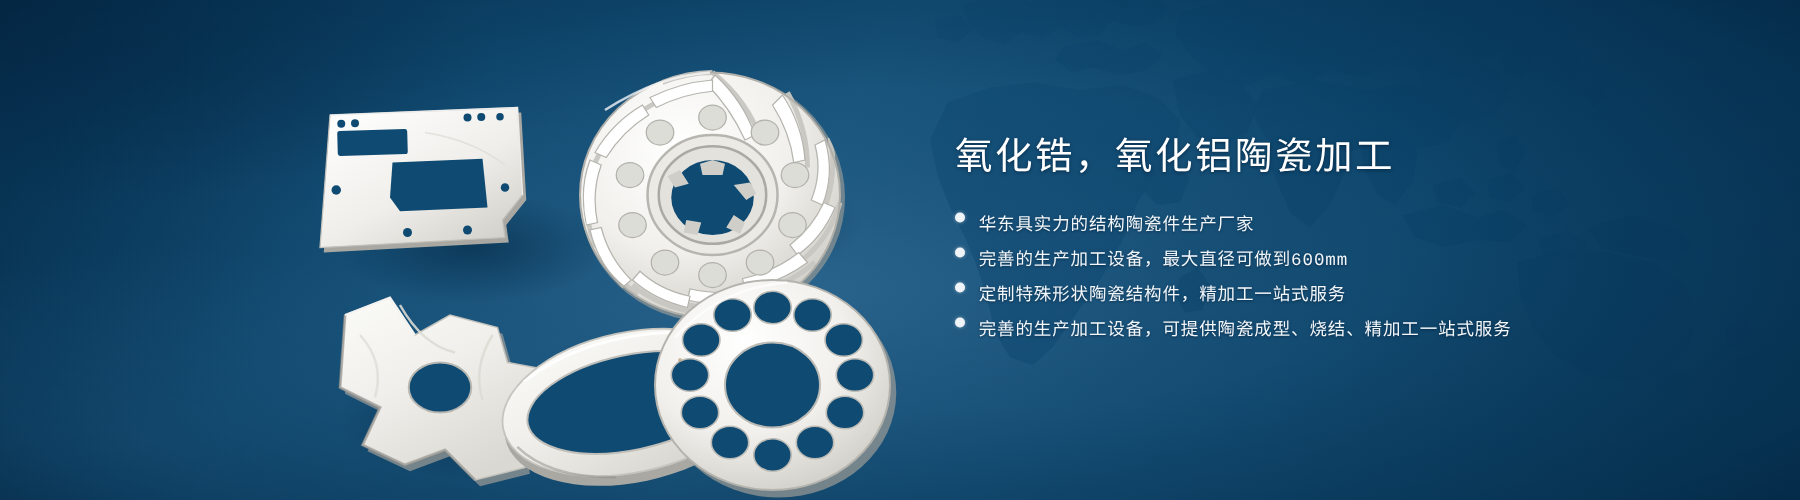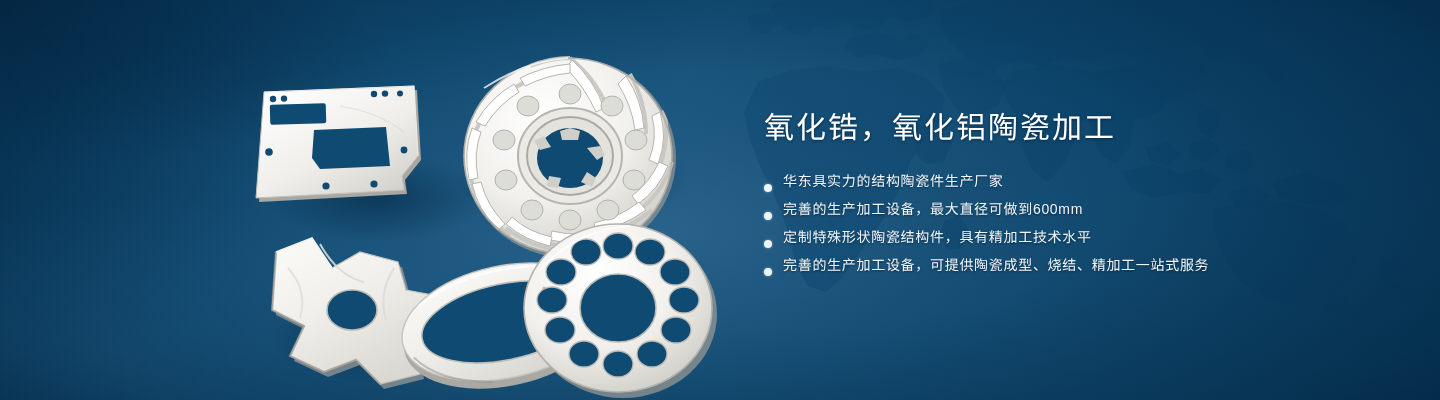--- a/index.html
+++ b/index.html
@@ -8,21 +8,21 @@
     padding: 0;
     background: #0a3f66;
   }
   * { box-sizing: border-box; }
 
   .banner {
     position: relative;
     width: 1440px;
     height: 400px;
     overflow: hidden;
-    font-family: Liberation Sans, sans-serif;
+    font-family: Liberation Mono, monospace;
     background: #ef4444;
   }
 
   
   .bg-base {
     position: absolute; inset: 0;
     background:
       radial-gradient(120% 150% at 46% 58%, #27628c 0%, #1a567f 18%, #0f4c74 38%, #08416b 62%, #063d66 100%);
   }
   .bg-vignette {
@@ -84,21 +84,21 @@
     text-shadow: 0 1px 3px rgba(0,16,34,0.55);
     white-space: nowrap;
   }
   .bullets {
     margin: 22px 0 0 0;
     padding: 0;
     list-style: none;
   }
   .bullet {
     display: flex;
-    align-items: flex-end;
+    align-items: flex-start;
     margin-bottom: 6px;
     white-space: nowrap;
   }
   .bullet:last-child { margin-bottom: 16px; }
   .dot {
     width: 8px;
     height: 8px;
     border-radius: 50%;
     background: #eef4f8;
     margin-right: 11px;
@@ -360,21 +360,21 @@
       <li class="bullet">
         <span class="dot"></span>
         <span class="bullet-text">华东具实力的结构陶瓷件生产厂家</span>
       </li>
       <li class="bullet">
         <span class="dot"></span>
         <span class="bullet-text">完善的生产加工设备，最大直径可做到600mm</span>
       </li>
       <li class="bullet">
         <span class="dot"></span>
-        <span class="bullet-text">定制特殊形状陶瓷结构件，具有精加工技术水平</span>
+        <span class="bullet-text">定制特殊形状陶瓷结构件，精加工一站式服务</span>
       </li>
       <li class="bullet">
         <span class="dot"></span>
         <span class="bullet-text">完善的生产加工设备，可提供陶瓷成型、烧结、精加工一站式服务</span>
       </li>
     </ul>
   </div>
 
 </div>
 

